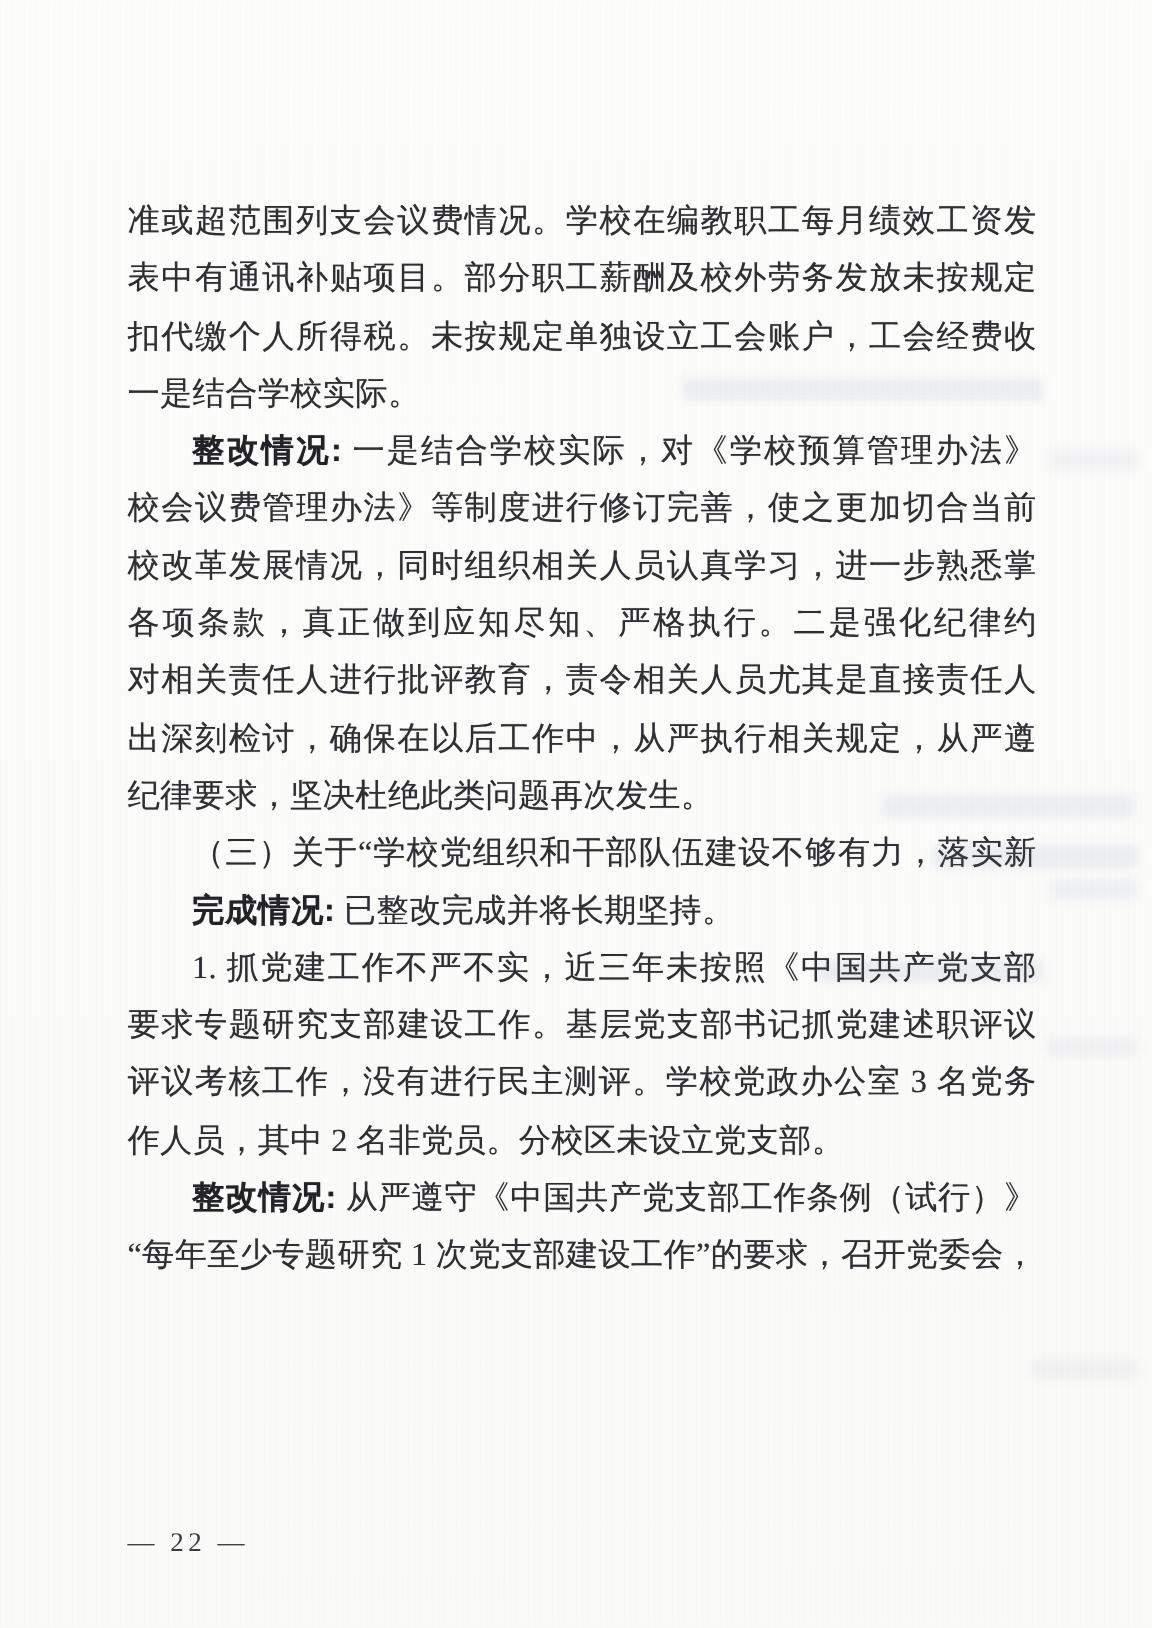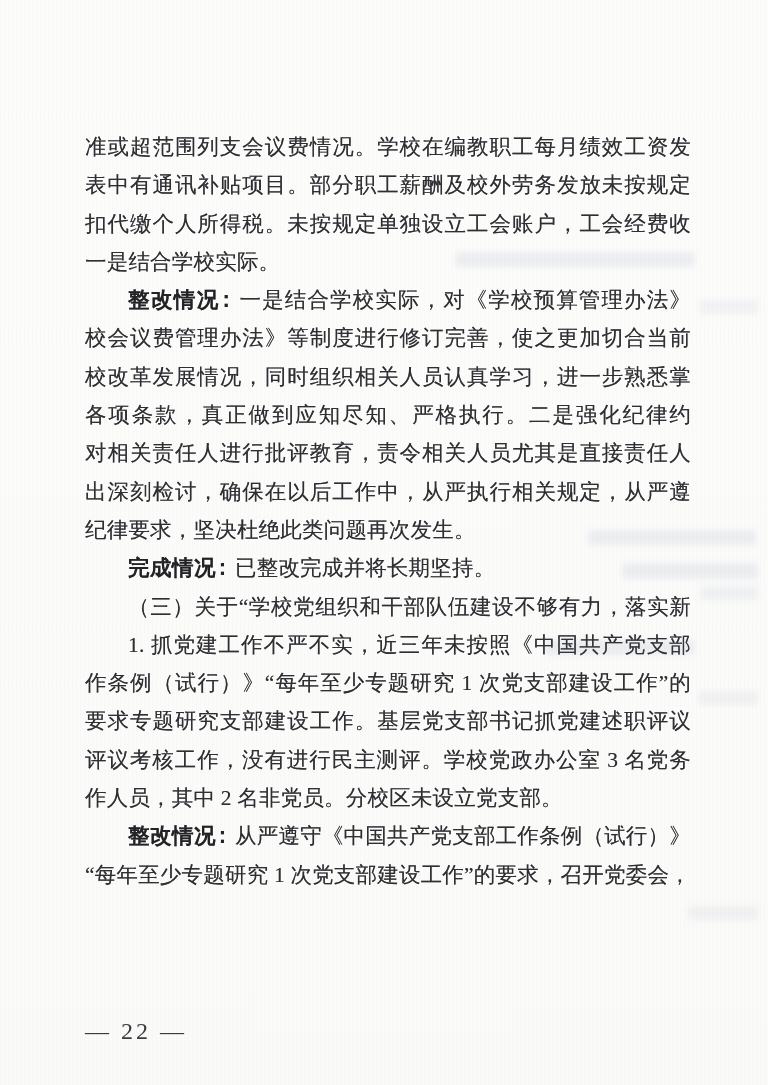--- a/index.html
+++ b/index.html
@@ -36,30 +36,30 @@
     overflow: hidden;
     text-shadow: 0 0 0.5px rgba(46,46,51,0.55);
   }
   .line.indent { padding-left: 43px; }
   .line.fill {
     text-align: justify;
     text-align-last: justify;
   }
   .seg { display: inline; }
   .bold-label {
-    font-family: Liberation Mono, monospace;
+    font-family: Liberation Sans, sans-serif;
     font-weight: 700;
     color: #232327;
     letter-spacing: 0.5px;
   }
   .footer {
     position: absolute;
     left: 85px;
     top: 1018px;
-    font-size: 24px;
+    font-size: 18px;
     font-family: "Liberation Serif", "DejaVu Serif", serif;
     color: #3c3c40;
     letter-spacing: 3px;
   }
   
   .ghost {
     position: absolute;
     background: rgba(108,118,152,0.10);
     filter: blur(3px);
     border-radius: 2px;
@@ -84,24 +84,23 @@
       <div class="line fill"><span class="seg">表中有通讯补贴项目。部分职工薪酬及校外劳务发放未按规定代</span></div>
       <div class="line fill"><span class="seg">扣代缴个人所得税。未按规定单独设立工会账户，工会经费收支</span></div>
       <div class="line"><span class="seg">一是结合学校实际。</span></div>
       <div class="line indent fill"><span class="seg bold-label">整改情况:</span><span class="seg"> 一是结合学校实际，对《学校预算管理办法》《学</span></div>
       <div class="line fill"><span class="seg">校会议费管理办法》等制度进行修订完善，使之更加切合当前学</span></div>
       <div class="line fill"><span class="seg">校改革发展情况，同时组织相关人员认真学习，进一步熟悉掌握</span></div>
       <div class="line fill"><span class="seg">各项条款，真正做到应知尽知、严格执行。二是强化纪律约束。</span></div>
       <div class="line fill"><span class="seg">对相关责任人进行批评教育，责令相关人员尤其是直接责任人作</span></div>
       <div class="line fill"><span class="seg">出深刻检讨，确保在以后工作中，从严执行相关规定，从严遵守</span></div>
       <div class="line"><span class="seg">纪律要求，坚决杜绝此类问题再次发生。</span></div>
+      <div class="line indent fill"><span class="seg">（三）关于“学校党组织和干部队伍建设不够有力，落实新</span></div>
       <div class="line indent"><span class="seg bold-label">完成情况:</span><span class="seg"> 已整改完成并将长期坚持。</span></div>
-      <div class="line indent fill"><span class="seg">（三）关于“学校党组织和干部队伍建设不够有力，落实新</span></div>
       <div class="line indent fill"><span class="seg">1. 抓党建工作不严不实，近三年未按照《中国共产党支部工</span></div>
-      <div class="line fill"><span class="seg">作条例（试行）》“每年至少专题研究 1 次党支部建设工作”的</span></div>
       <div class="line fill"><span class="seg">要求专题研究支部建设工作。基层党支部书记抓党建述职评议考</span></div>
       <div class="line fill"><span class="seg">评议考核工作，没有进行民主测评。学校党政办公室 3 名党务工</span></div>
       <div class="line"><span class="seg">作人员，其中 2 名非党员。分校区未设立党支部。</span></div>
       <div class="line indent fill"><span class="seg bold-label">整改情况:</span><span class="seg"> 从严遵守《中国共产党支部工作条例（试行）》</span></div>
       <div class="line"><span class="seg">“每年至少专题研究 1 次党支部建设工作”的要求，召开党委会，</span></div>
     </div>
 
   <div class="ghost g1"></div>
   <div class="ghost g2"></div>
   <div class="ghost g3"></div>

